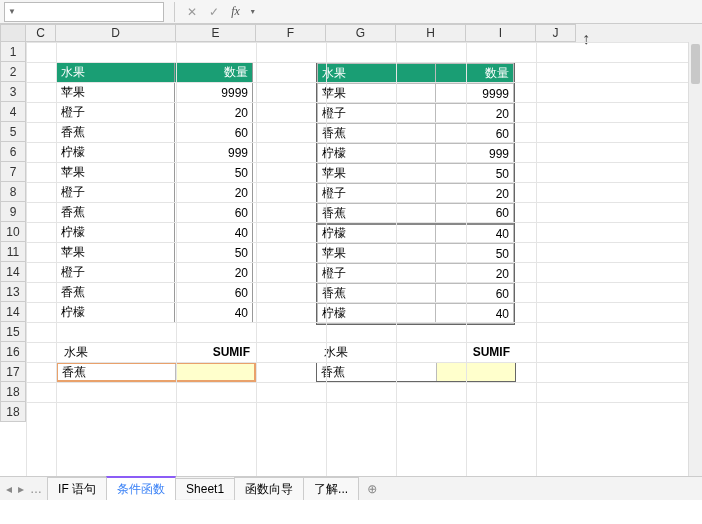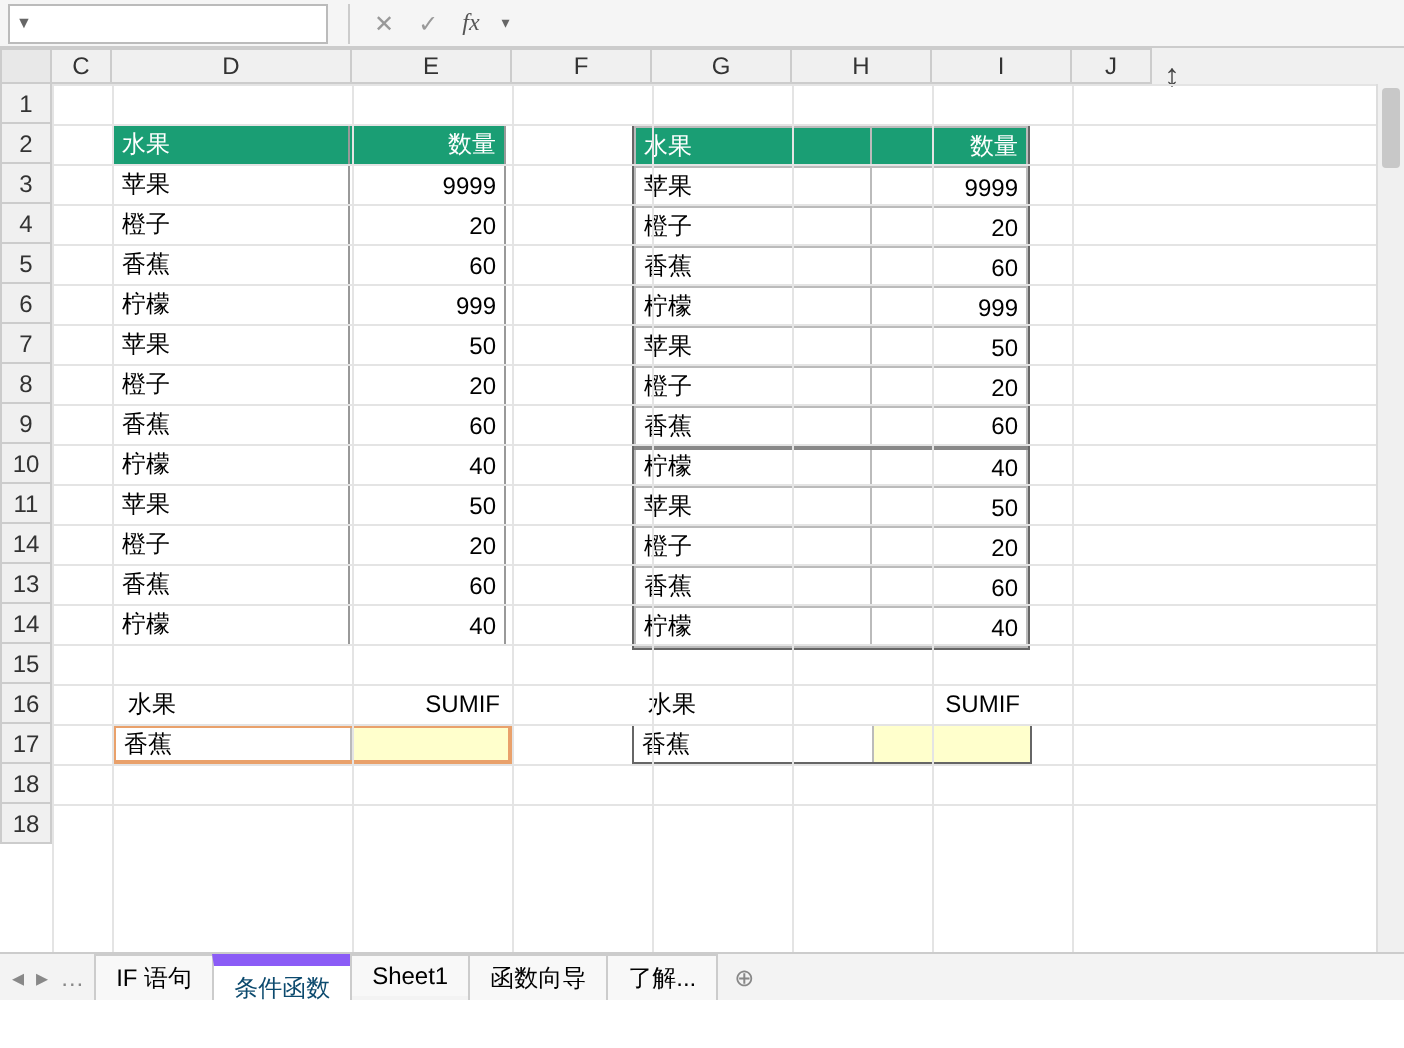--- a/index.html
+++ b/index.html
@@ -21,39 +21,39 @@
 .row-headers{width:26px;}
 .rh{height:20px;border:1px solid #ccc;border-top:none;display:flex;align-items:center;justify-content:center;background:#f0f0f0;color:#333;}
 .cells{position:relative;flex:1;background:#fff;}
 .vline{position:absolute;top:0;bottom:0;width:0;border-left:1px solid #e4e4e4;}
 .hline{position:absolute;left:0;right:0;height:0;border-top:1px solid #e4e4e4;}
 .tbl{position:absolute;border:1px solid #999;border-collapse:collapse;}
 .tbl td{border:1px solid #999;height:20px;padding:0 4px;white-space:nowrap;}
 .hdr td{background:#1a9e74;color:#fff;font-weight:normal;}
 .num{text-align:right;}
 .lbl{position:absolute;height:20px;display:flex;align-items:center;padding:0 4px;}
-.sumif{position:absolute;font-weight:normal;height:20px;display:flex;align-items:center;justify-content:flex-end;padding-right:4px;}
+.sumif{position:absolute;font-weight:bold;height:20px;display:flex;align-items:center;justify-content:flex-end;padding-right:4px;}
 .in-box{position:absolute;height:20px;border:2px solid #e9a16b;display:flex;}
 .in-box .c1{flex:1;border-right:1px solid #bbb;padding:0 4px;display:flex;align-items:center;}
 .in-box .c2{width:78px;background:#ffffcc;}
 .tbl2-wrap{position:absolute;border:1px solid #666;}
 .tbl2{border-collapse:collapse;}
 .tbl2 td{border:1px solid #bbb;height:20px;padding:0 4px;}
 .tbl2 .hdr2 td{background:#1a9e74;color:#fff;}
 .tbl2 .split td{border-top:2px solid #888;}
 .lbl2{position:absolute;height:20px;display:flex;align-items:center;padding:0 4px;}
 .in-box2{position:absolute;height:20px;border:1px solid #666;display:flex;}
 .in-box2 .c1{flex:1;border-right:1px solid #bbb;padding:0 4px;display:flex;align-items:center;background:#fff;}
 .in-box2 .c2{width:78px;background:#ffffcc;}
 .tab-bar{position:absolute;bottom:0;left:0;right:0;height:24px;background:#f3f3f3;border-top:1px solid #ccc;display:flex;align-items:center;}
 .tab-nav{display:flex;gap:6px;padding:0 6px;color:#888;}
 .tab-nav span{cursor:pointer;}
-.tabs{display:flex;height:24px;align-items:flex-start;}
+.tabs{display:flex;height:24px;align-items:center;}
 .tab{padding:3px 10px;border:1px solid #ccc;border-bottom:none;background:#f8f8f8;margin-left:-1px;cursor:pointer;white-space:nowrap;}
-.tab.active{background:#fff;color:#0c4a6e;border-top:6px solid #8b5cf6;}
+.tab.active{background:#fff;color:#3b82f6;border-top:2px solid #8b5cf6;}
 .tab-add{padding:0 8px;color:#888;cursor:pointer;}
 .sb-v{position:absolute;right:0;top:18px;bottom:24px;width:14px;background:#f0f0f0;border-left:1px solid #ddd;}
 .sb-v .thumb{position:absolute;left:2px;right:2px;top:2px;height:40px;background:#c8c8c8;border-radius:2px;}
 .cursor-resize{position:absolute;font-size:16px;color:#444;pointer-events:none;}
 </style>
 </head>
 <body>
 
 <div class="top-bar">
   <div class="name-box">

